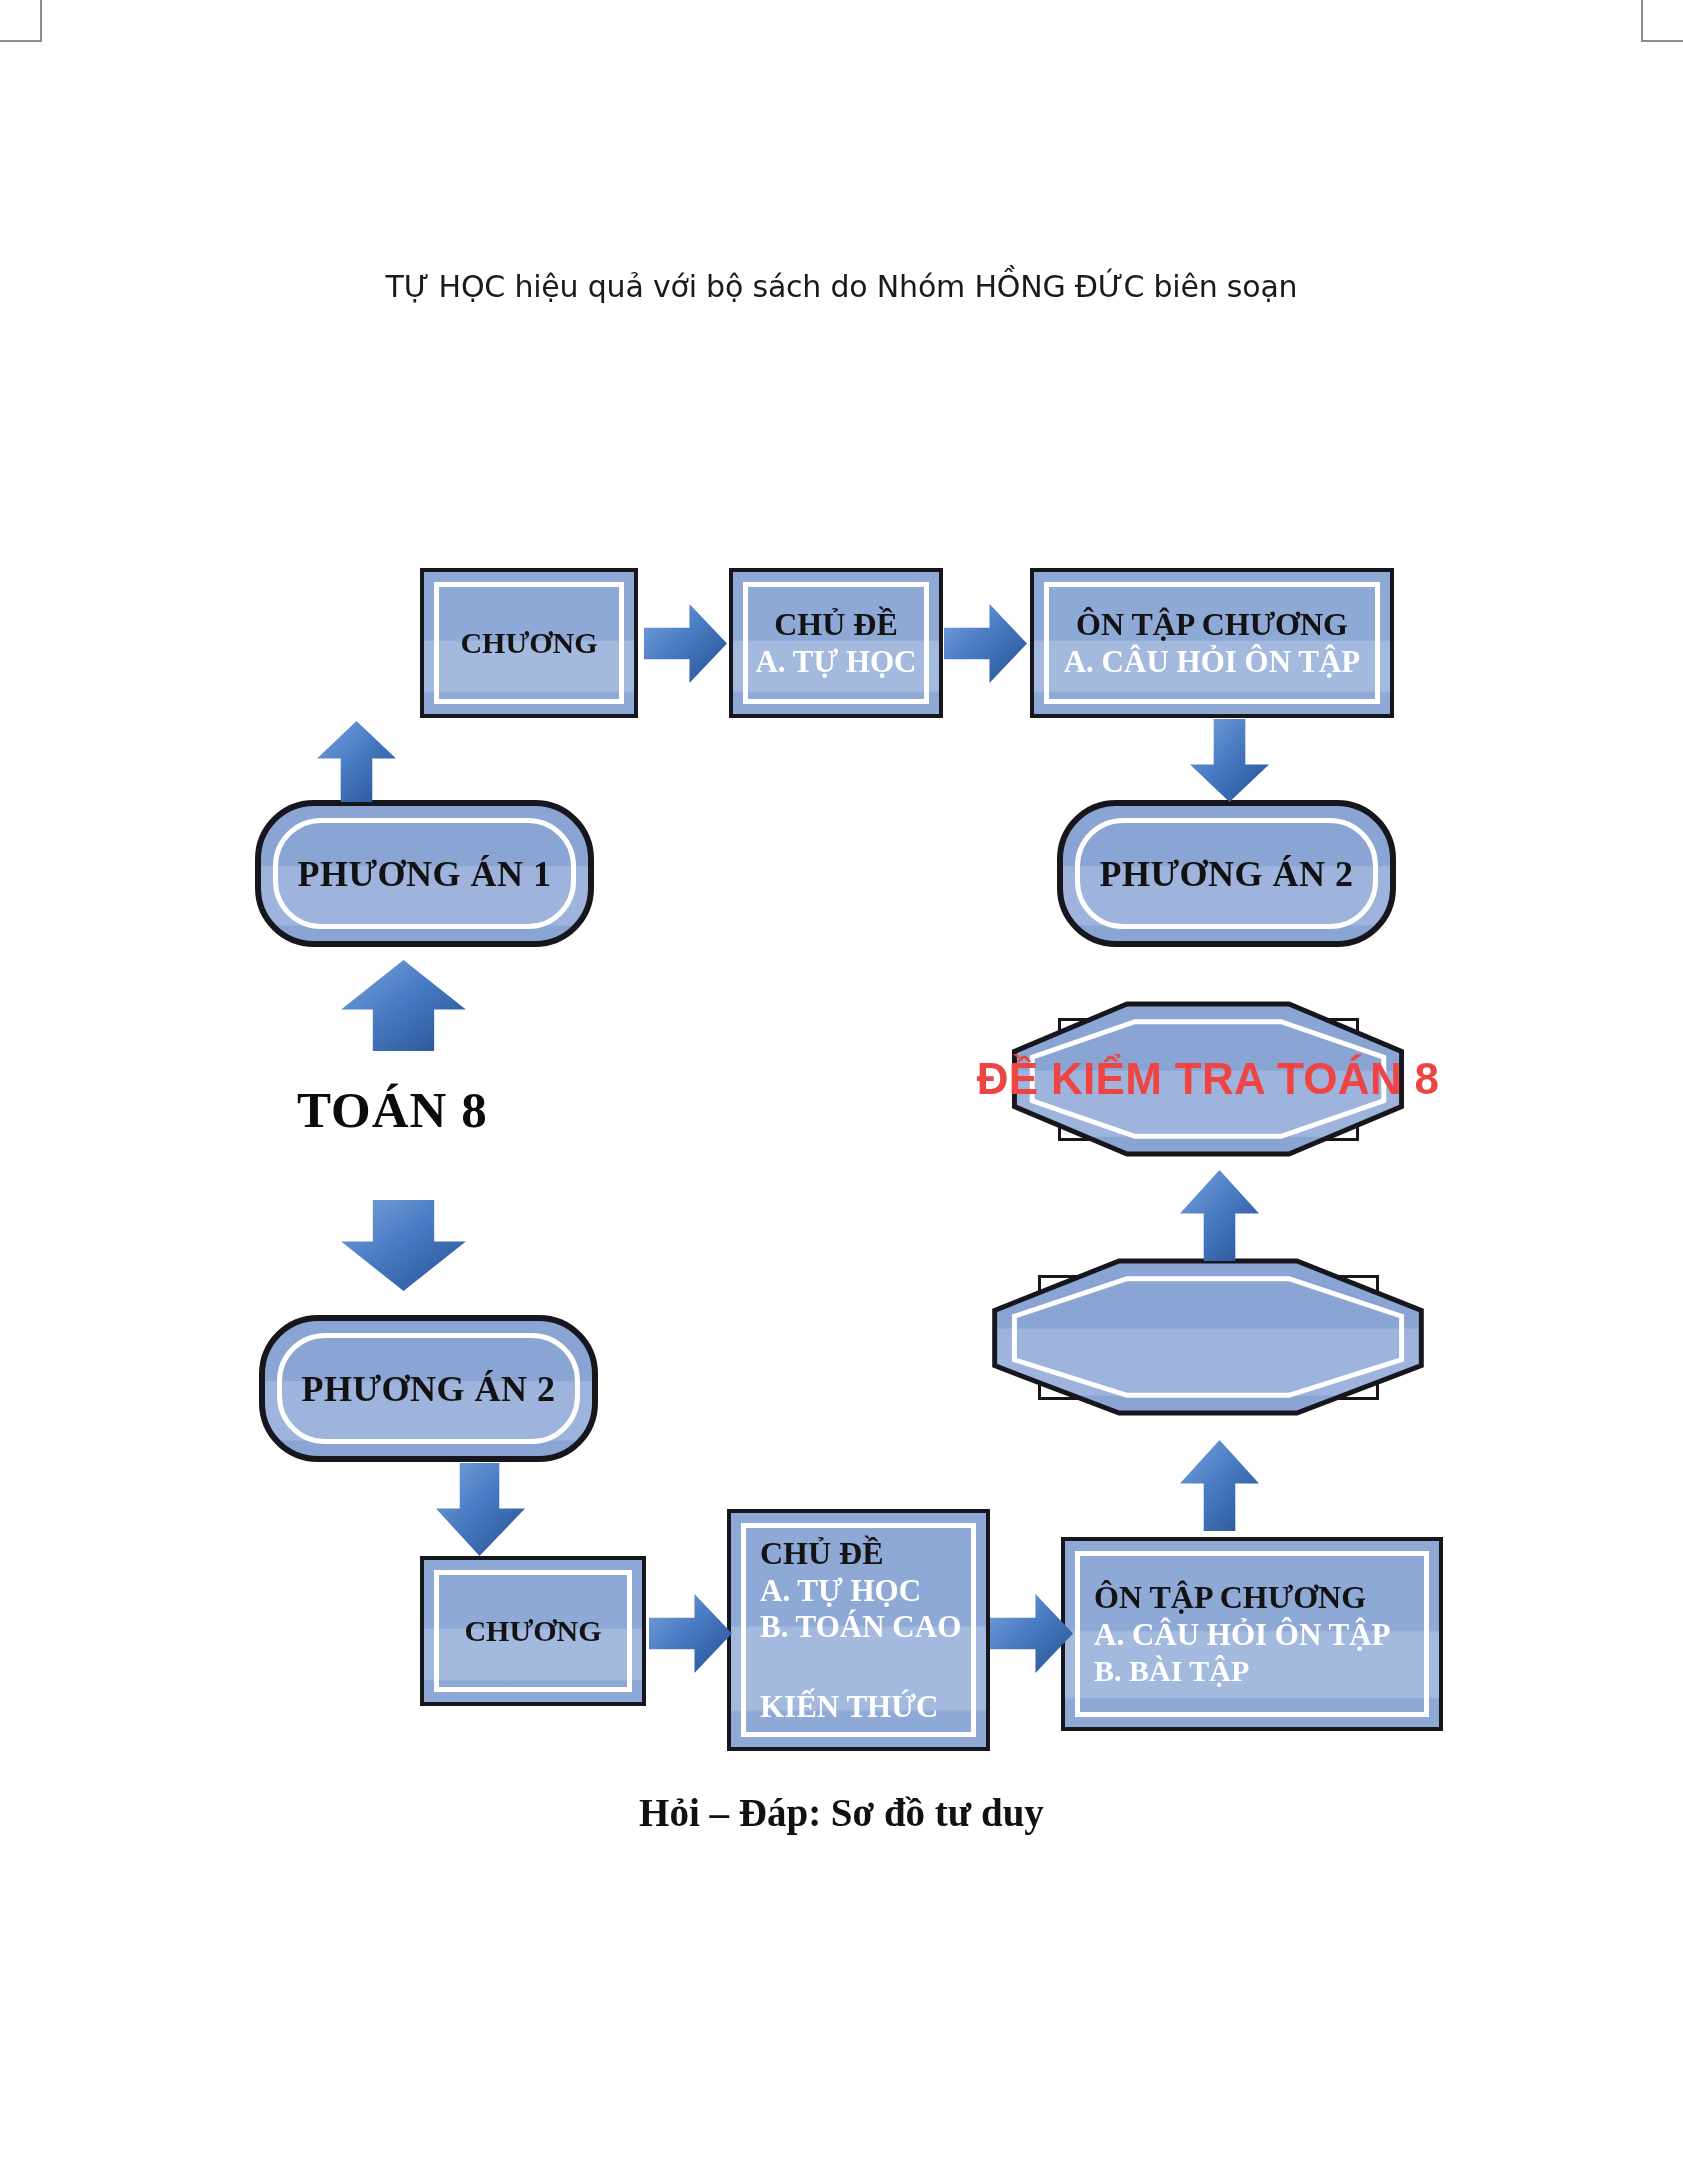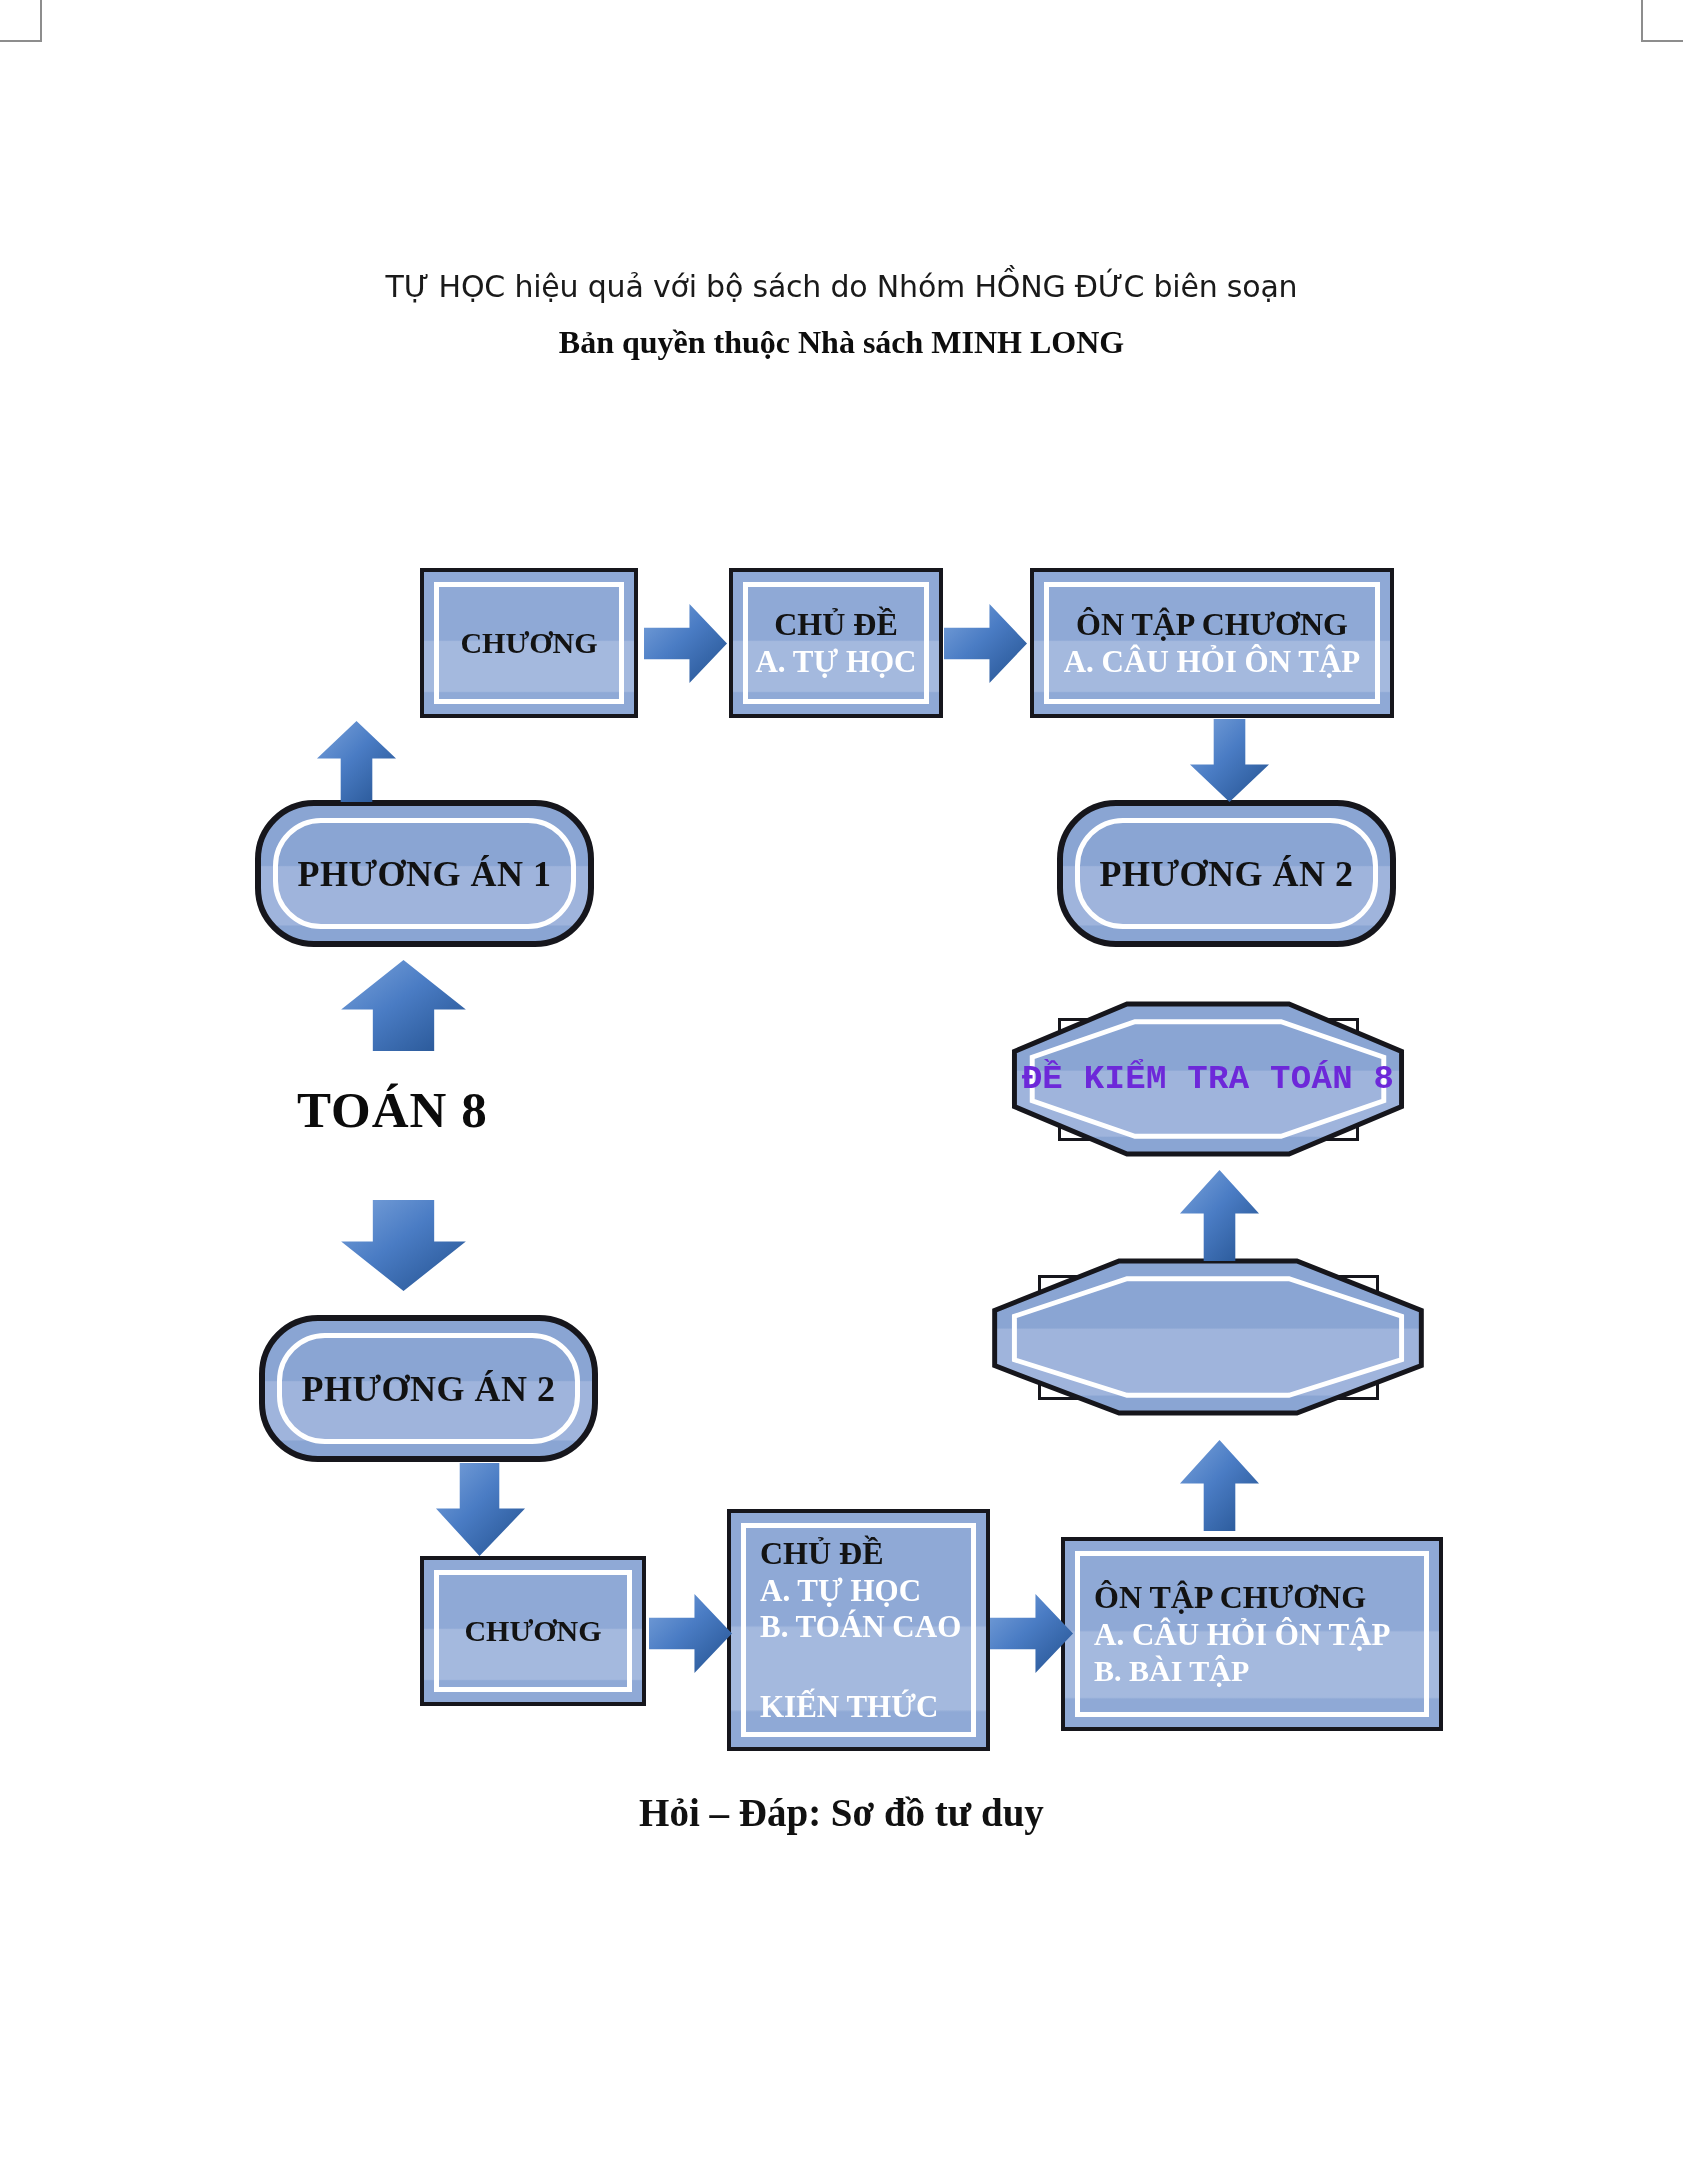--- a/index.html
+++ b/index.html
@@ -141,24 +141,24 @@
     box-sizing: border-box;
     border: 3px solid #16161c;
   }
   .octwrap svg { position: absolute; left: 0; top: 0; overflow: visible; }
   .oct-label {
     position: absolute;
     left: 0; right: 0;
     display: flex;
     align-items: center;
     justify-content: center;
-    font-family: Liberation Mono, monospace;
-    font-weight: 700;
-    color: #6d28d9;
-    font-size: 34px;
+    font-family: Liberation Sans, sans-serif;
+    font-weight: 700;
+    color: #ef4444;
+    font-size: 44px;
     letter-spacing: 0.3px;
     white-space: nowrap;
     pointer-events: none;
   }
 
   
   .arrow { position: absolute; }
   .arrow svg { display: block; overflow: visible; }
 </style>
 </head>
@@ -169,21 +169,20 @@
   <div class="crop" style="left:40px;  top:0;      width:2px;  height:42px;"></div>
   <div class="crop" style="left:0;     top:40px;   width:42px; height:2px;"></div>
   <div class="crop" style="left:1641px;top:0;      width:2px;  height:42px;"></div>
   <div class="crop" style="left:1641px;top:40px;  width:42px; height:2px;"></div>
   <div class="crop" style="left:40px;  top:2136px; width:2px; height:42px;"></div>
   <div class="crop" style="left:0;     top:2136px; width:42px; height:2px;"></div>
   <div class="crop" style="left:1641px;top:2136px; width:2px; height:42px;"></div>
   <div class="crop" style="left:1641px;top:2136px; width:42px; height:2px;"></div>
 
   <div class="hdr-line1">TỰ HỌC hiệu quả với bộ sách do Nhóm HỒNG ĐỨC biên soạn</div>
-  <div class="hdr-line2">Bản quyền thuộc Nhà sách MINH LONG</div>
 
   <div class="rbox" style="left:420px; top:568px; width:218px; height:150px;">
     <div class="inner">
       <div class="txt t-black" style="font-size:30px;">CHƯƠNG</div>
     </div>
   </div>
 
   <div class="rbox" style="left:729px; top:568px; width:214px; height:150px;">
     <div class="inner">
       <div class="txt t-black" style="font-size:32px;">CHỦ ĐỀ</div>

